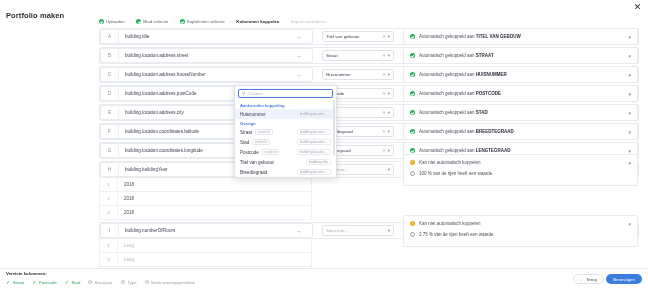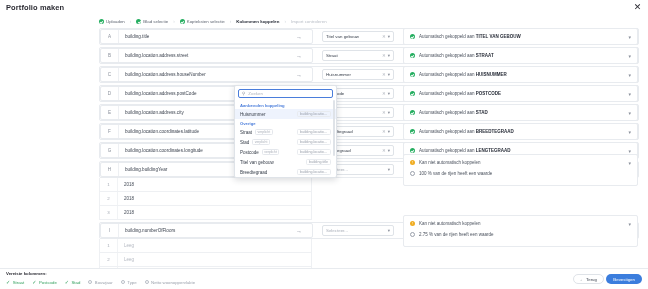--- a/index.html
+++ b/index.html
@@ -6,21 +6,21 @@
   html, body {
     width: 648px; height: 289px;
     font-family: "Liberation Sans", sans-serif;
     background: #ffffff;
     overflow: hidden;
   }
   .app { position: relative; width: 648px; height: 289px; background: #fff; }
 
   
   .app-title {
-    position: absolute; left: 6px; top: 3px;
+    position: absolute; left: 6px; top: 11px;
     font-size: 7.5px; font-weight: bold; color: #2b2b33; letter-spacing: .1px;
   }
   .close-x {
     position: absolute; right: 6px; top: 3px;
     width: 9px; height: 9px; color: #2b2b33;
     font-size: 9px; line-height: 9px; text-align: center; cursor: pointer;
   }
 
   
   .breadcrumb {

